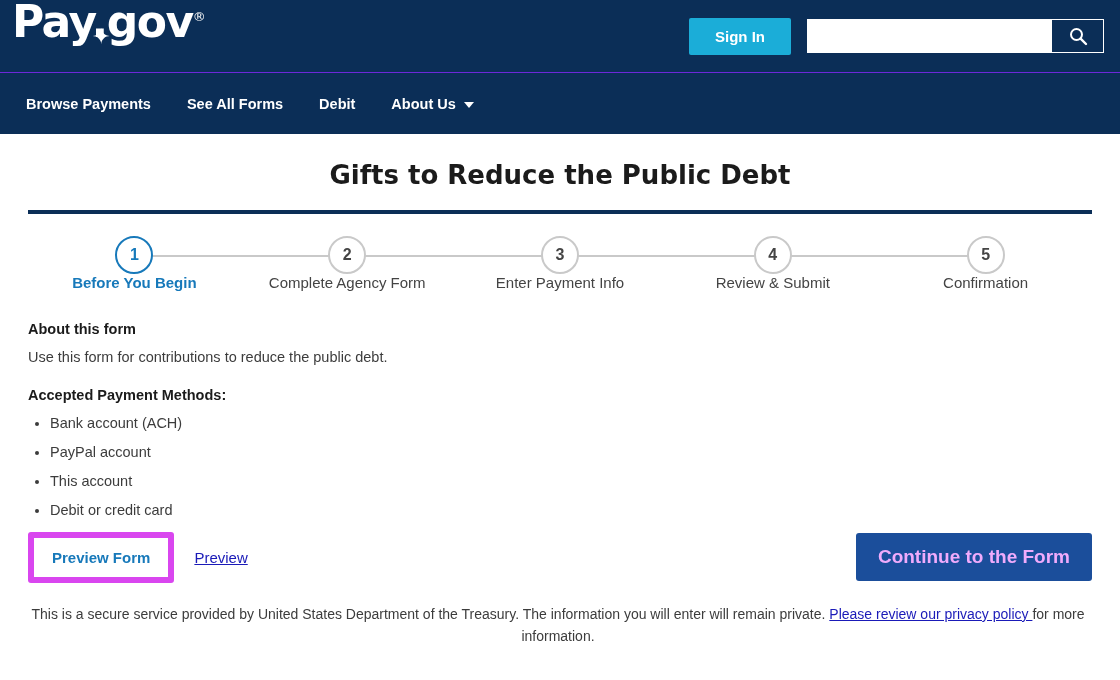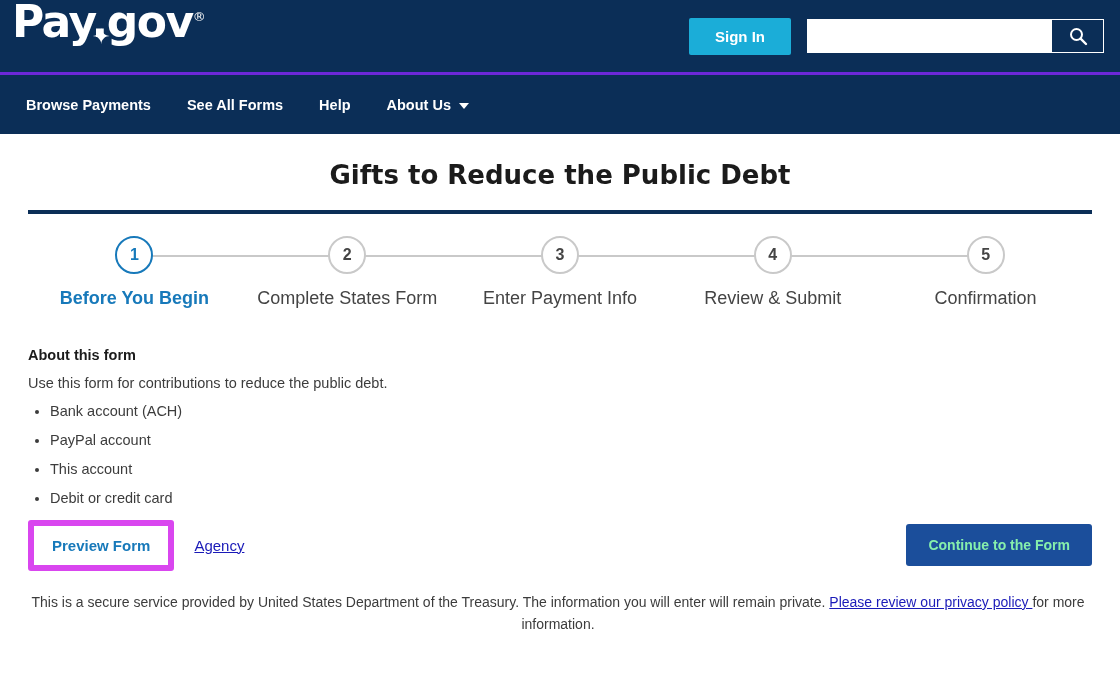--- a/index.html
+++ b/index.html
@@ -77,21 +77,21 @@
     display: flex;
     align-items: center;
     justify-content: center;
   }
   .search-btn svg { display: block; }
 
   
   .nav {
     height: 62px;
     background: #0b2e57;
-    border-top: 3px solid #6d28d9;
+    border-top: 1px solid #6d28d9;
     display: flex;
     align-items: center;
     padding: 0 8px;
     gap: 0;
   }
   .nav-item {
     color: #ffffff;
     font-size: 14.5px;
     font-weight: bold;
     padding: 0 18px;
@@ -160,36 +160,35 @@
     font-size: 16px;
     font-weight: bold;
     z-index: 1;
     position: relative;
   }
   .step.active .step-circle {
     border-color: #1779ba;
     color: #1779ba;
   }
   .step-label {
-    margin-top: 14px;
-    font-size: 18px;
+    font-size: 15px;
     color: #444444;
     white-space: nowrap;
   }
   .step.active .step-label {
     color: #1779ba;
     font-weight: bold;
   }
 
   
   .section-head {
     font-size: 14.5px;
     font-weight: bold;
     color: #1b1b1b;
-    margin-top: 38px;
+    margin-top: 30px;
   }
   .body-text {
     font-size: 14.5px;
     color: #3c3c3c;
     margin-top: 12px;
   }
   .methods-head {
     font-size: 14.5px;
     font-weight: bold;
     color: #1b1b1b;
@@ -225,23 +224,23 @@
   }
   .cancel-link {
     color: #1a1ab8;
     text-decoration: underline;
     font-size: 15px;
     margin-left: 20px;
     cursor: pointer;
   }
   .continue-btn {
     background: #1b4e9b;
-    color: #86efac;
-    font-weight: bold;
-    font-size: 14px;
+    color: #f0abfc;
+    font-weight: bold;
+    font-size: 19px;
     border: none;
     border-radius: 3px;
     padding: 13px 22px;
     cursor: pointer;
     margin-left: auto;
   }
 
   .footnote {
     margin-top: 26px;
     font-size: 14px;
@@ -283,21 +282,21 @@
 </div>
 
 <div class="nav">
   <div class="nav-item">
     <span>Browse Payments</span>
   </div>
   <div class="nav-item">
     <span>See All Forms</span>
   </div>
   <div class="nav-item">
-    <span>Help</span>
+    <span>Debit</span>
   </div>
   <div class="nav-item">
     <span>About Us</span>
     <span class="caret"></span>
   </div>
 </div>
 
 <div class="main">
 
   <div class="page-title">Gifts to Reduce the Public Debt</div>
@@ -305,21 +304,21 @@
 
   <div class="stepper">
     <div class="step active">
       <div class="step-line"></div>
       <div class="step-circle">1</div>
       <div class="step-label">Before You Begin</div>
     </div>
     <div class="step">
       <div class="step-line"></div>
       <div class="step-circle">2</div>
-      <div class="step-label">Complete States Form</div>
+      <div class="step-label">Complete Agency Form</div>
     </div>
     <div class="step">
       <div class="step-line"></div>
       <div class="step-circle">3</div>
       <div class="step-label">Enter Payment Info</div>
     </div>
     <div class="step">
       <div class="step-line"></div>
       <div class="step-circle">4</div>
       <div class="step-label">Review &amp; Submit</div>
@@ -327,30 +326,31 @@
     <div class="step">
 
       <div class="step-circle">5</div>
       <div class="step-label">Confirmation</div>
     </div>
   </div>
 
   <div class="section-head">About this form</div>
   <div class="body-text">Use this form for contributions to reduce the public debt.</div>
 
+  <div class="methods-head">Accepted Payment Methods:</div>
   <ul class="methods">
     <li>Bank account (ACH)</li>
     <li>PayPal account</li>
     <li>This account</li>
     <li>Debit or credit card</li>
   </ul>
 
   <div class="actions">
     <button class="preview-btn">Preview Form</button>
-    <a class="cancel-link">Agency</a>
+    <a class="cancel-link">Preview</a>
     <button class="continue-btn">Continue to the Form</button>
   </div>
 
   <div class="footnote">
     <span>This is a secure service provided by United States Department of the Treasury. The information you will enter will remain private. </span><a>Please review our privacy policy </a><span>for more information.</span>
   </div>
 
 </div>
 
 </body></html>

